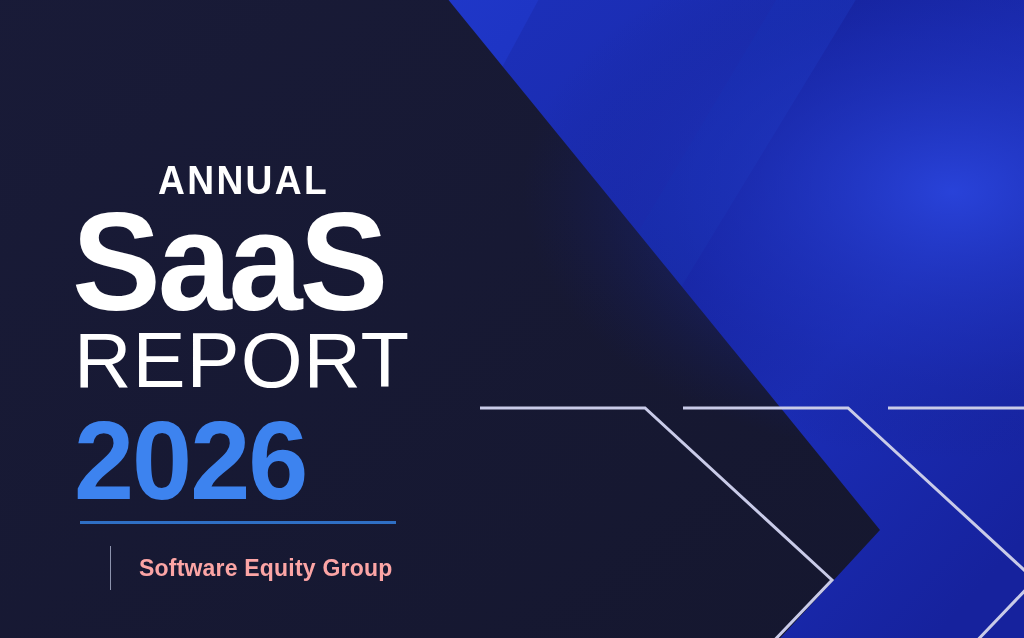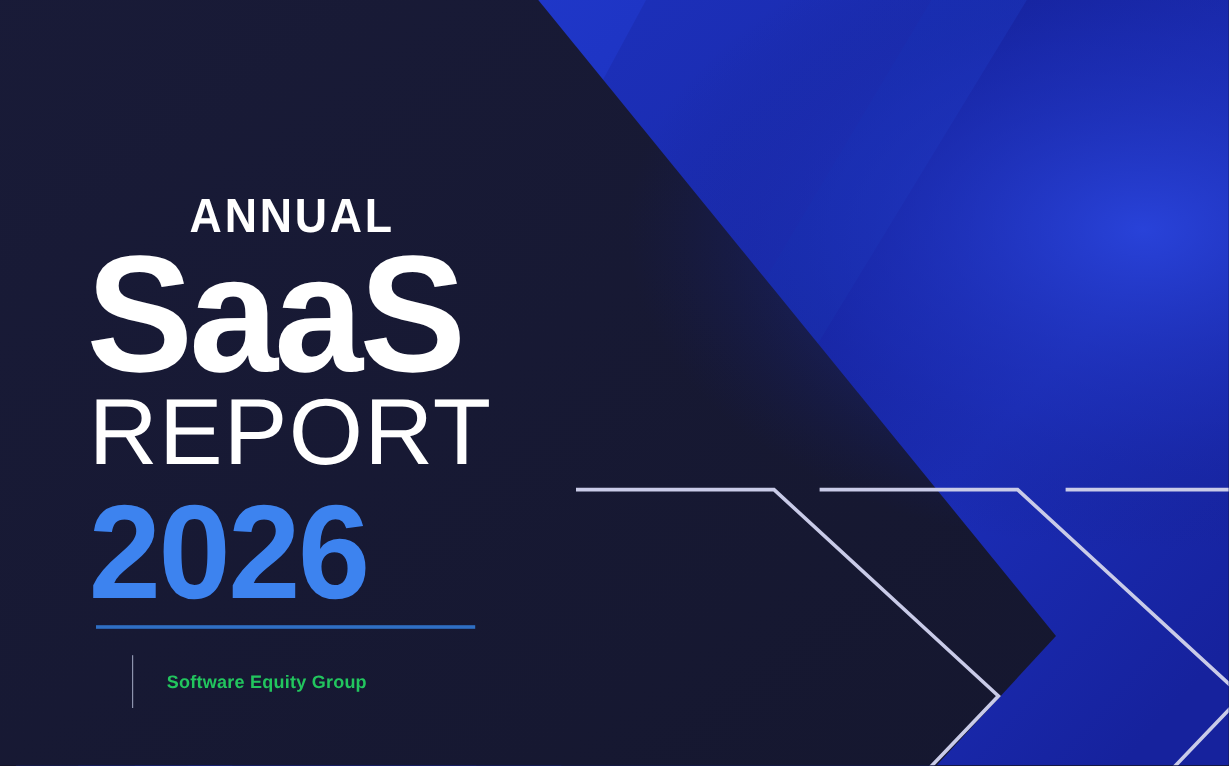--- a/index.html
+++ b/index.html
@@ -115,23 +115,23 @@
   }
   .logo-rule {
     width: 1px;
     height: 44px;
     background: #8d93ad;
     margin: 0 28px 0 32px;
   }
   .logo-name {
     font-family: "Liberation Sans", sans-serif;
     font-weight: bold;
-    font-size: 15px;
+    font-size: 23px;
     letter-spacing: 0.2px;
-    color: #22c55e;
+    color: #fca5a5;
     white-space: nowrap;
   }
 </style>
 </head>
 <body>
 
 <div id="stage">
 
   <div class="bg-layer">
     <svg class="bg-svg" width="1024" height="638" viewBox="0 0 1024 638">

